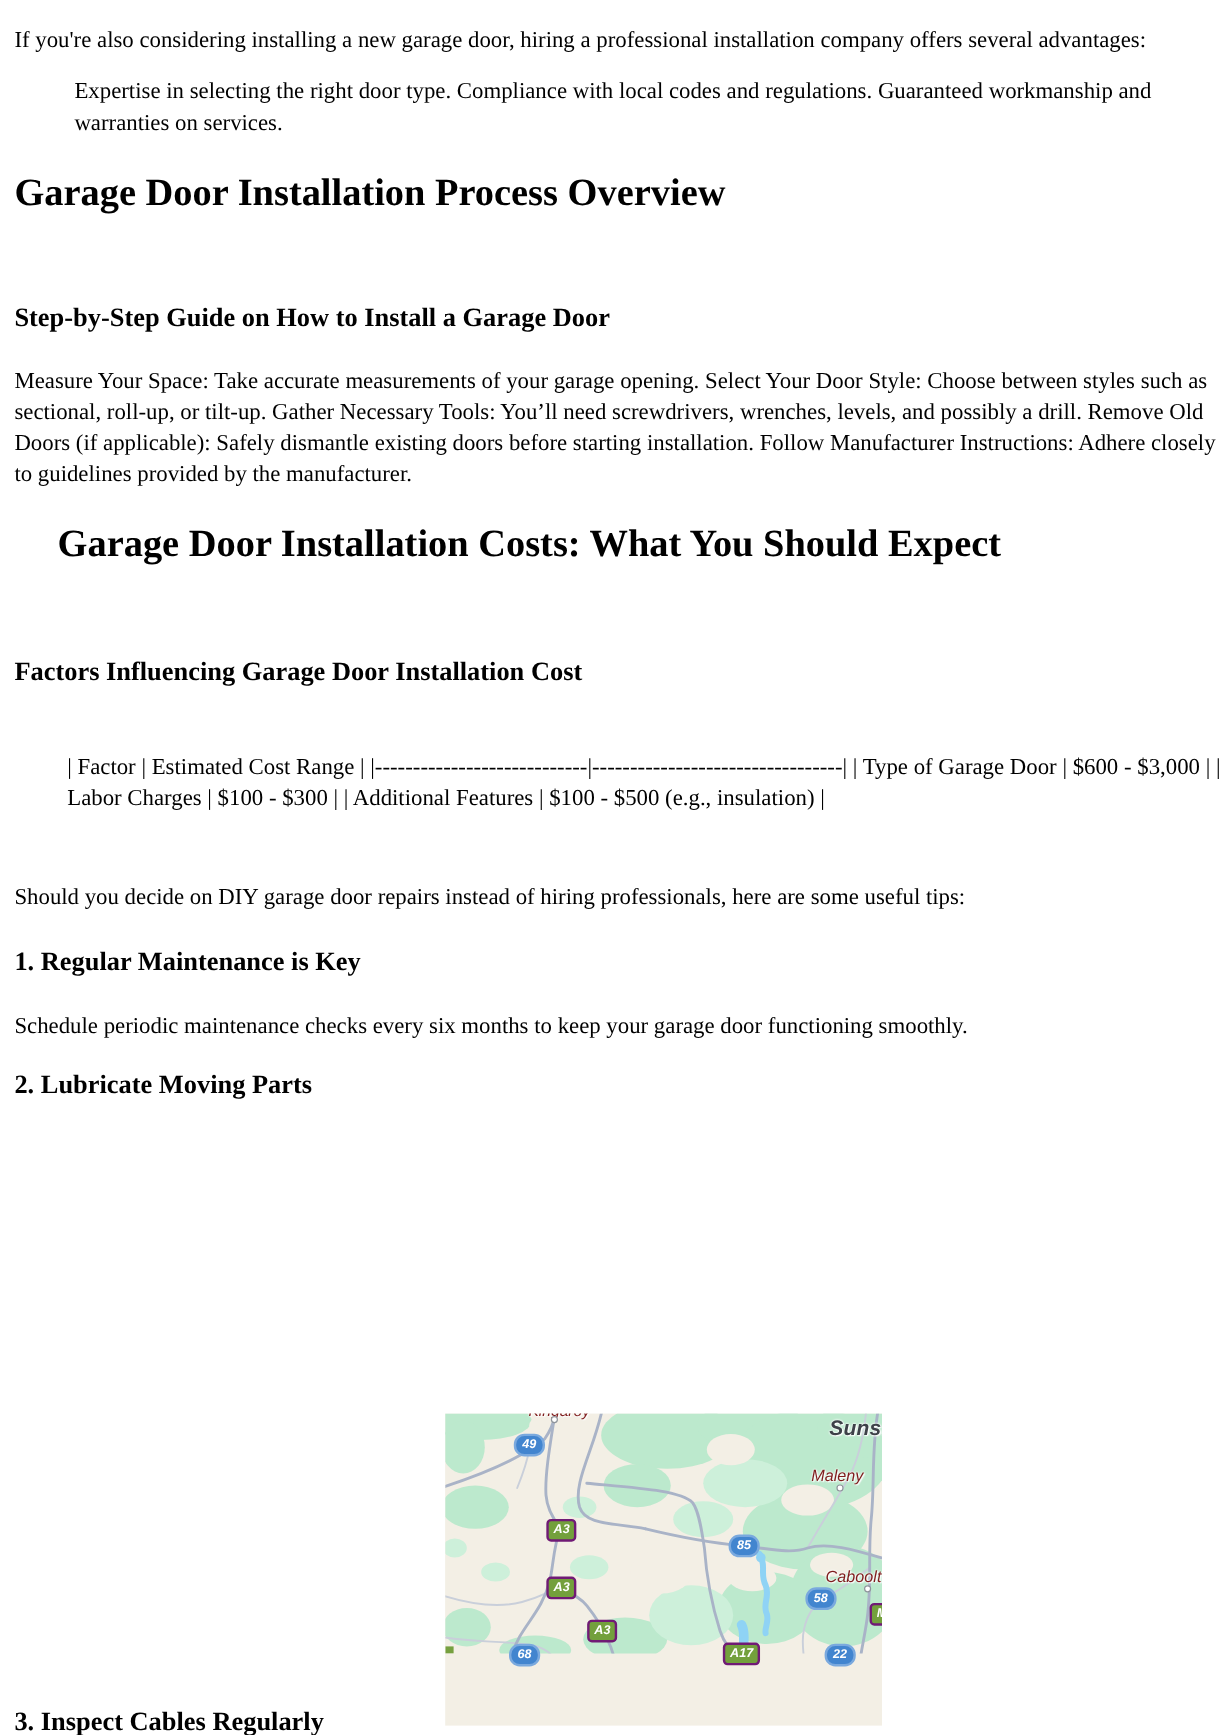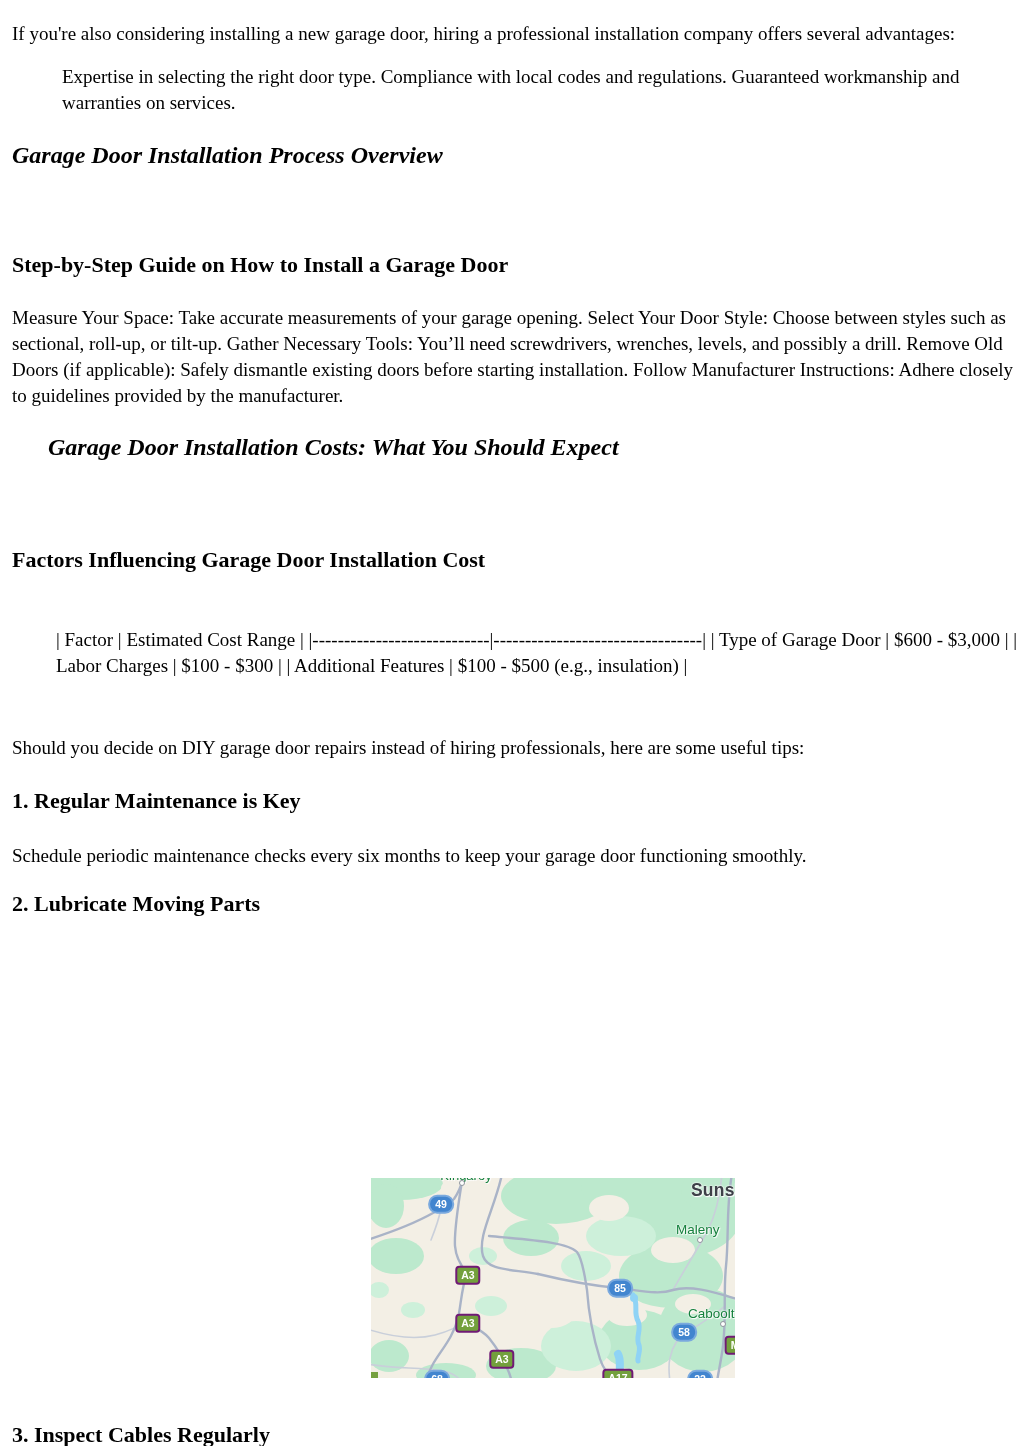--- a/index.html
+++ b/index.html
@@ -1,35 +1,35 @@
 <!DOCTYPE html>
 <html><head>
 <meta charset="utf-8">
 <style>
   html,body{margin:0;padding:0;background:#fff;}
   .page{position:relative;width:1024px;height:1446px;background:#ffffff;
         font-family:"Liberation Serif",serif;color:#000;overflow:hidden;}
   .blk{position:absolute;left:12px;width:1001px;}
   .body-text{font-size:19px;line-height:26px;}
   .quote{left:62px;width:950px;}
-  .h-big{font-size:24px;line-height:36px;font-weight:700;font-style:italic;}
+  .h-big{font-size:32px;line-height:36px;font-weight:700;}
   .h-mid{font-size:22px;line-height:30px;font-weight:700;}
 
   
-  .map{position:absolute;left:371px;top:1178px;width:364px;height:200px;
-       overflow:hidden;background:#f3efe5;font-family:"Liberation Sans",sans-serif;}
+  .map{position:absolute;left:371px;top:1178px;width:364px;height:260px;
+       overflow:hidden;background:#f3efe5;font-family:"Liberation Sans",sans-serif;font-style:italic;}
   .map svg{position:absolute;left:0;top:0;}
   .shield{position:absolute;transform:translate(-50%,-50%);
           font-family:"Liberation Sans",sans-serif;font-weight:700;color:#fff;
           text-align:center;white-space:nowrap;line-height:1;}
   .shield.blue{background:#4285cf;border:2px solid #7aa9de;border-radius:9px;
                font-size:10.5px;padding:2px 5px;}
   .shield.green{background:#73a03c;border:2px solid #701a75;border-radius:4px;
                 font-size:10.5px;padding:2px 4px;}
-  .maplabel{position:absolute;color:#15803d;white-space:nowrap;
+  .maplabel{position:absolute;color:#7f1d1d;white-space:nowrap;
             text-shadow:0 0 2px #fff,0 0 2px #fff,1px 1px 1px #fff;}
   .maplabel.city{font-size:17.5px;font-weight:700;color:#3d4148;letter-spacing:.2px;}
   .maplabel.town{font-size:13.5px;}
   .maplabel.partial{font-size:13px;transform:translateX(-50%);}
   .dotmark{position:absolute;width:4px;height:4px;border:1.5px solid #8f959c;
            border-radius:50%;background:#fff;transform:translate(-50%,-50%);}
 </style>
 </head>
 <body>
 

